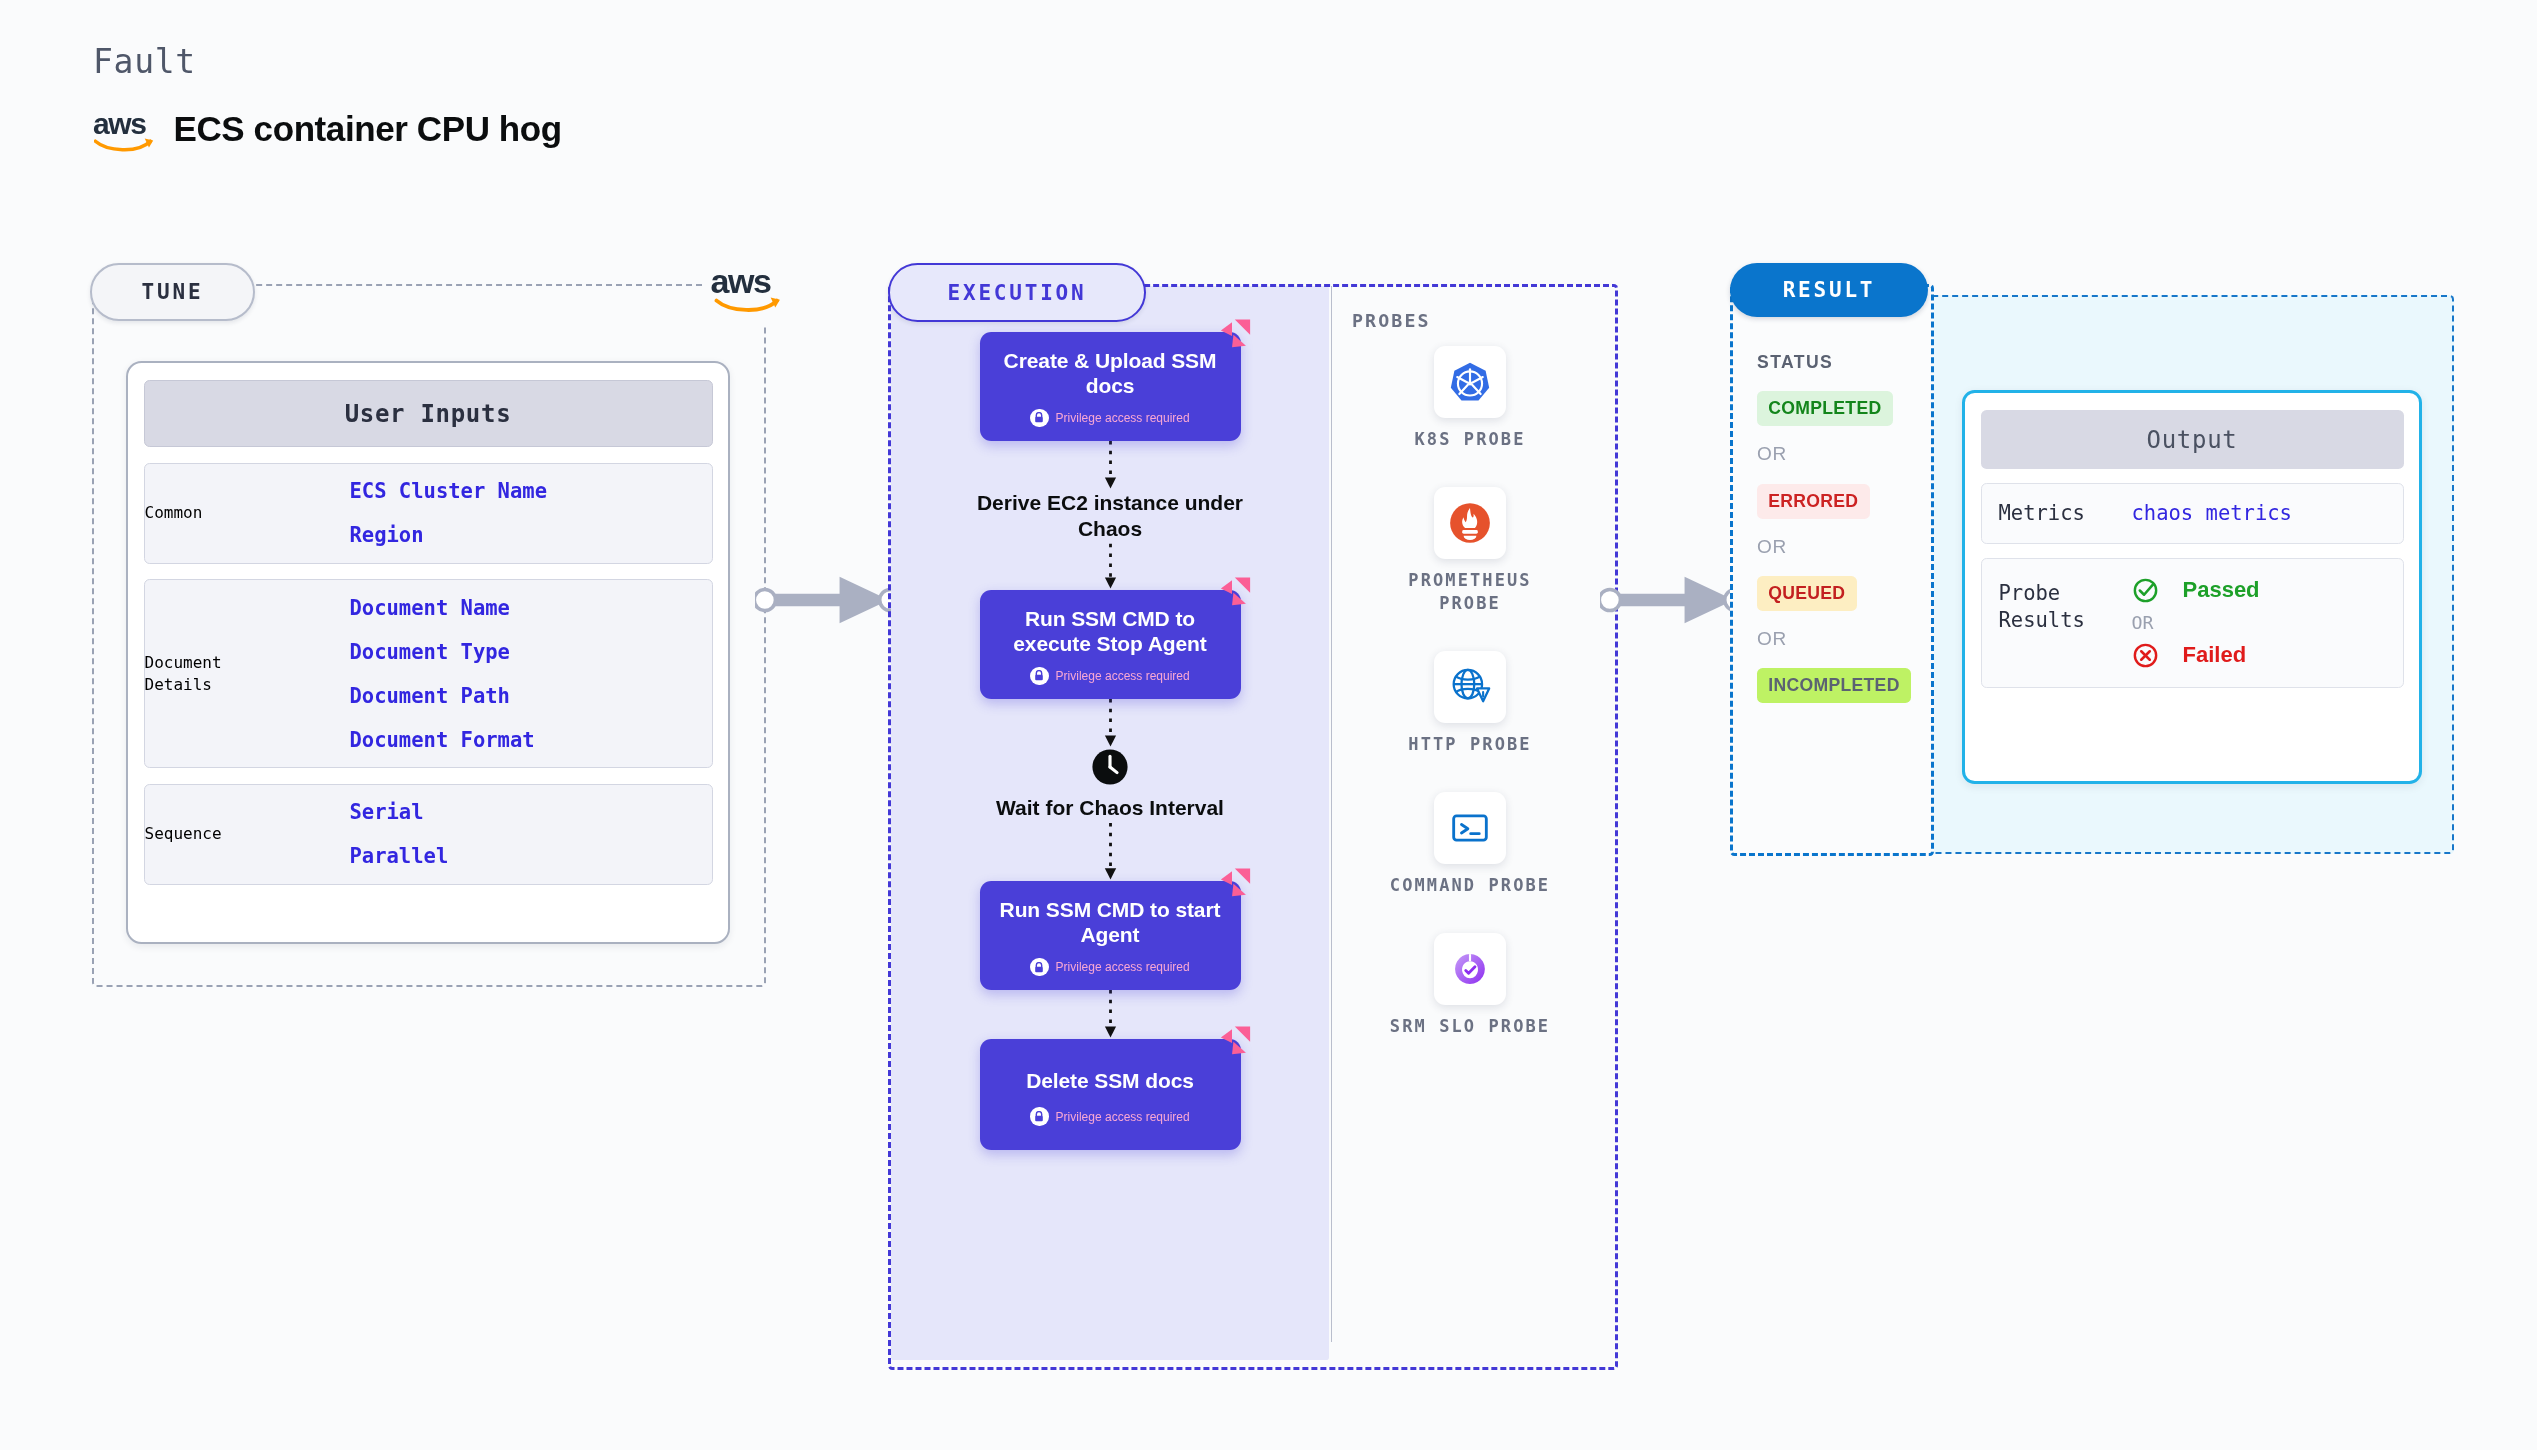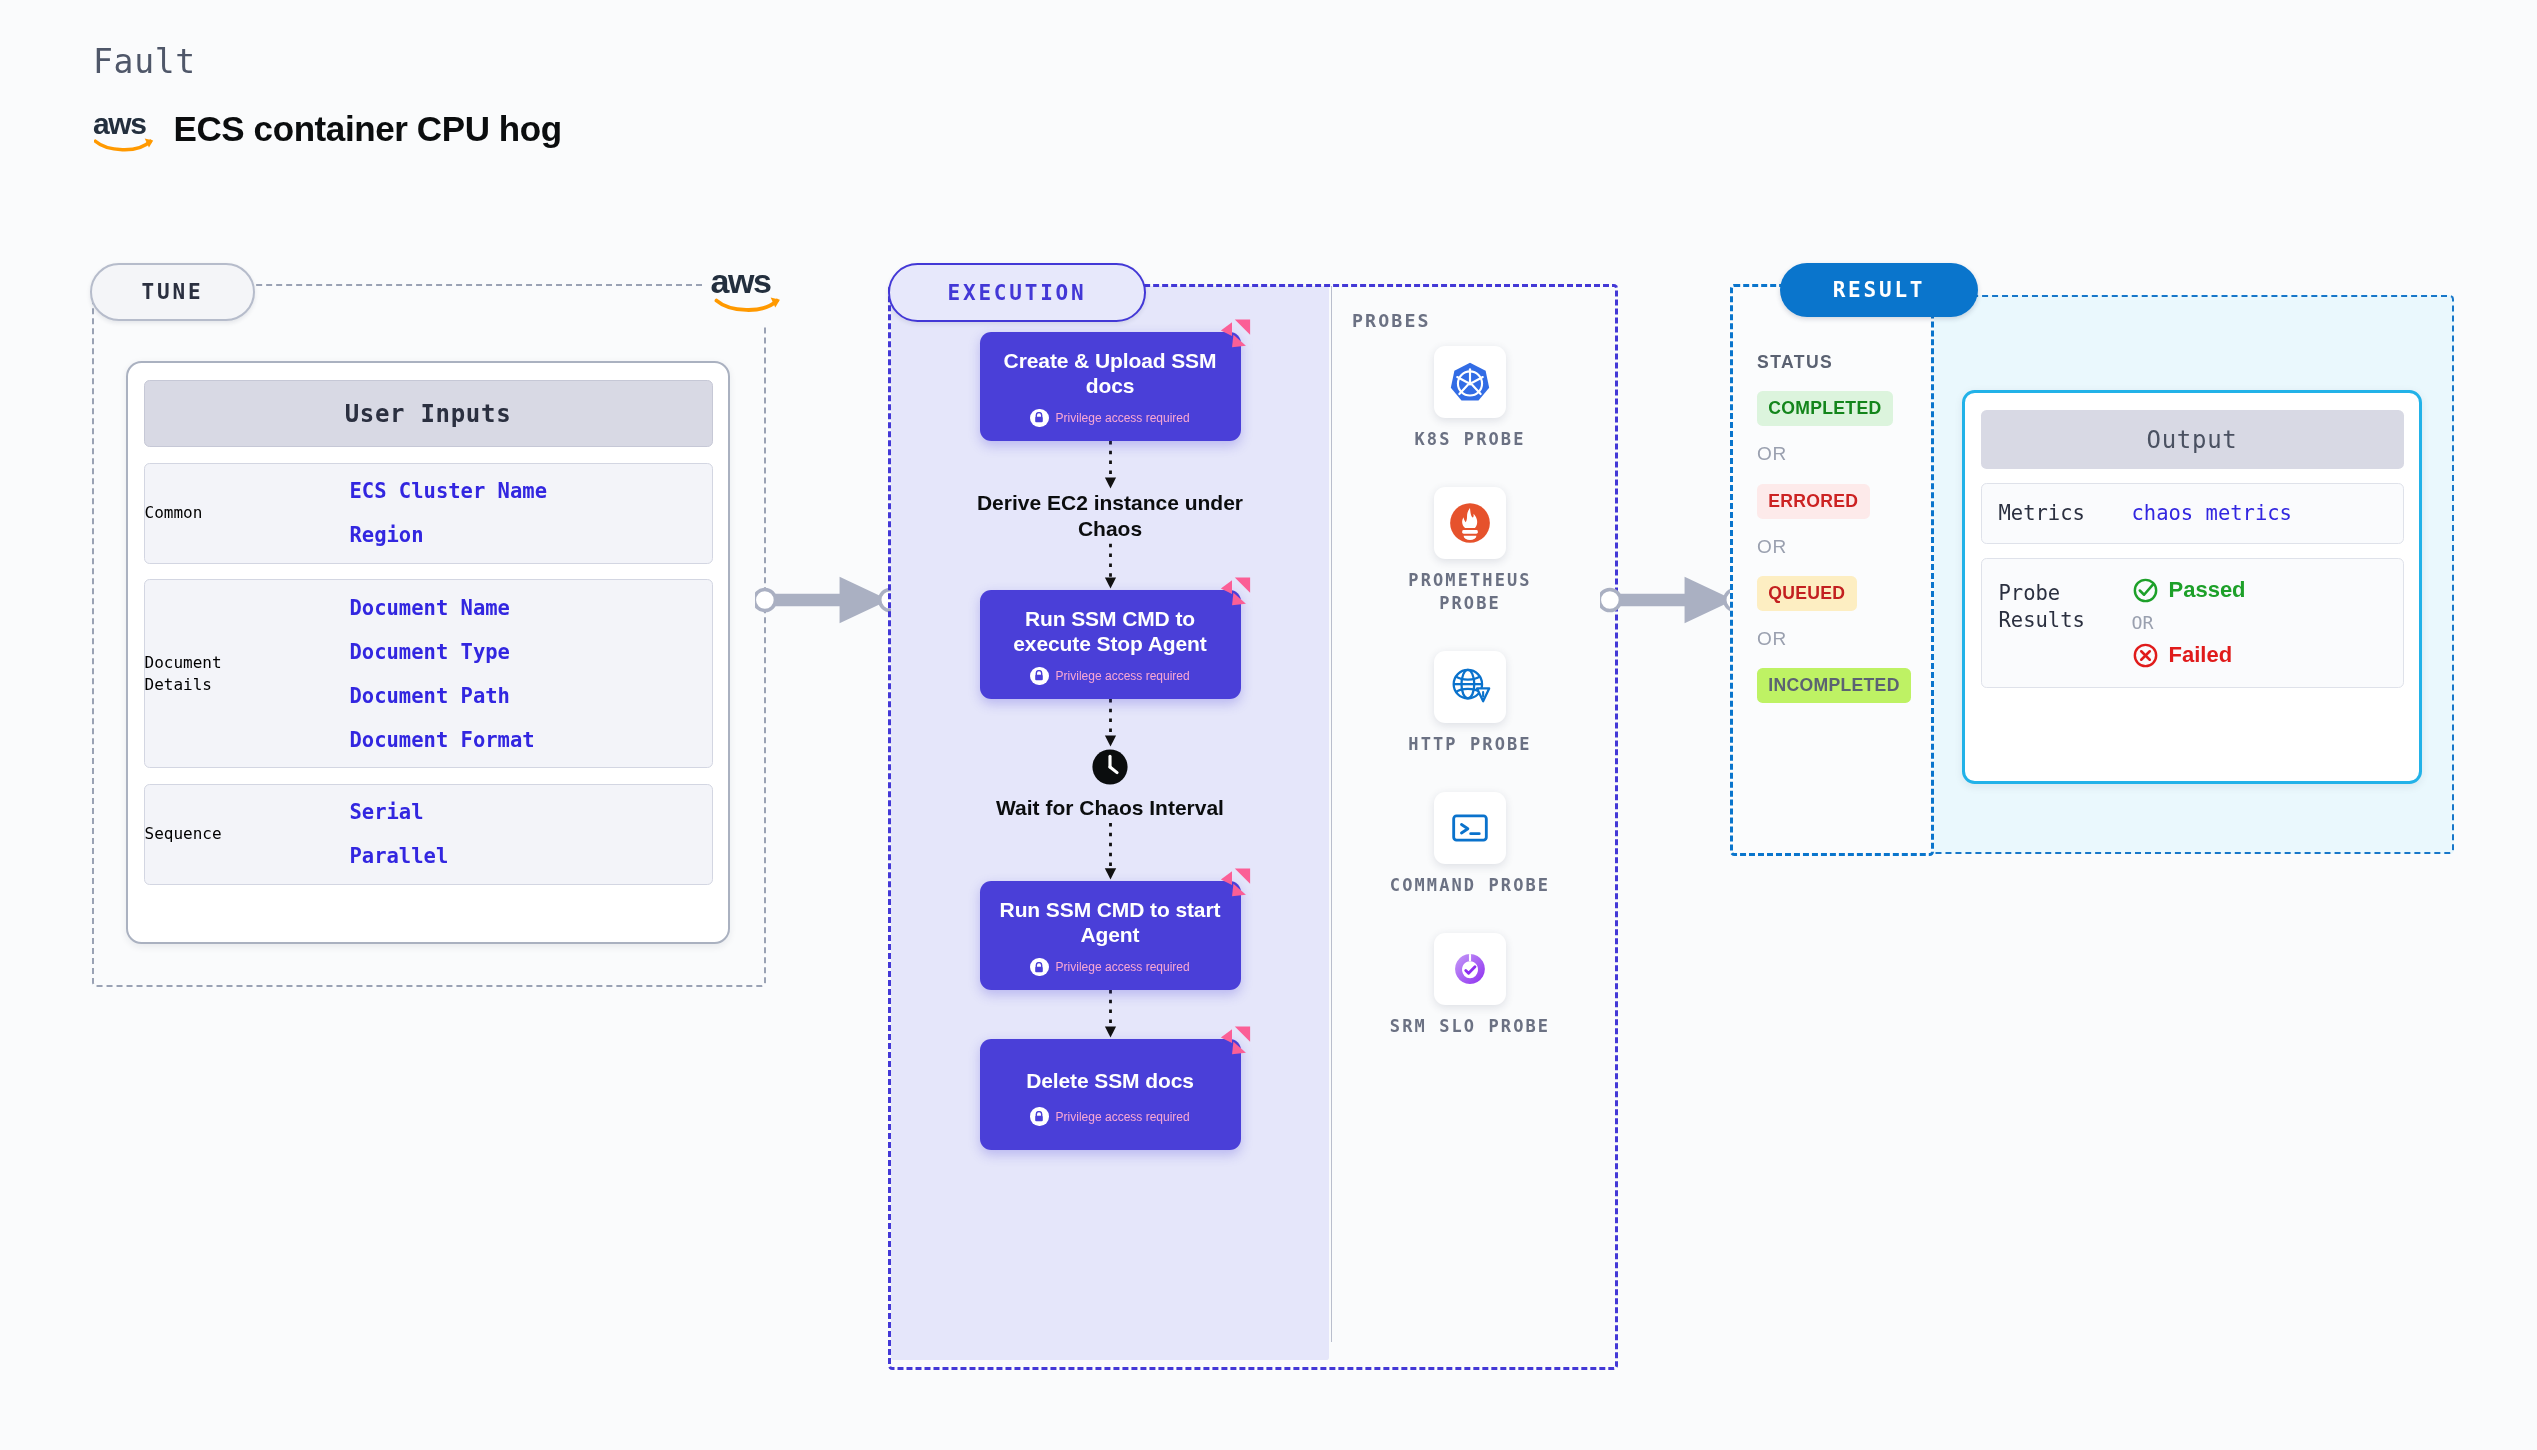--- a/index.html
+++ b/index.html
@@ -43,21 +43,21 @@
     left:90px;top:263px;width:161px;height:54px;
     background:#f4f5f8;border:2.1px solid #b6bccb;color:#2b3040;
     font-size:21px;box-shadow:0 2.1px 4.2px rgba(30,40,70,.10);
   }
   .pill-exec{
     left:888px;top:263px;width:254px;height:55px;
     background:#e7e8fb;border:2.8px solid #4338d6;color:#4338d6;
     font-size:21px;box-shadow:0 2.1px 4.2px rgba(30,40,70,.10);
   }
   .pill-result{
-    left:1780px;top:263px;width:198px;height:54px;
+    left:1730px;top:263px;width:198px;height:54px;
     background:#0a75cc;border:none;color:#ffffff;
     font-size:21px;box-shadow:0 2.1px 5.6px rgba(30,40,70,.18);
   }
 
   
   #tune-panel{
     left:92px;top:284px;width:670px;height:699px;
     border:2.8px dashed #9aa2b4;border-radius:4.2px;background:transparent;
   }
   #tune-card{
@@ -201,21 +201,21 @@
   .out-row .olabel{
     width:150px;padding-left:17px;box-sizing:border-box;
     font-family:"DejaVu Sans Mono", monospace;
     font-size:20.5px;color:#2b3040;line-height:1.35;
   }
   .out-row .ovalue{
     font-family:"DejaVu Sans Mono", monospace;
     font-size:20.5px;color:#3226e0;
   }
   .probe-res{display:flex;flex-direction:column;gap:8.5px;}
-  .pr-line{display:flex;align-items:center;gap:10px;}
+  .pr-line{display:flex;align-items:center;gap:24px;}
   .pr-line .pr-text{font-size:22px;font-weight:700;}
   .pr-or{font-family:"DejaVu Sans Mono", monospace;font-size:18.3px;color:#9aa0af;}
 
   
   .bigarrow{position:absolute;}
 </style>
 </head>
 <body>
 
 <div id="header" class="abs">

